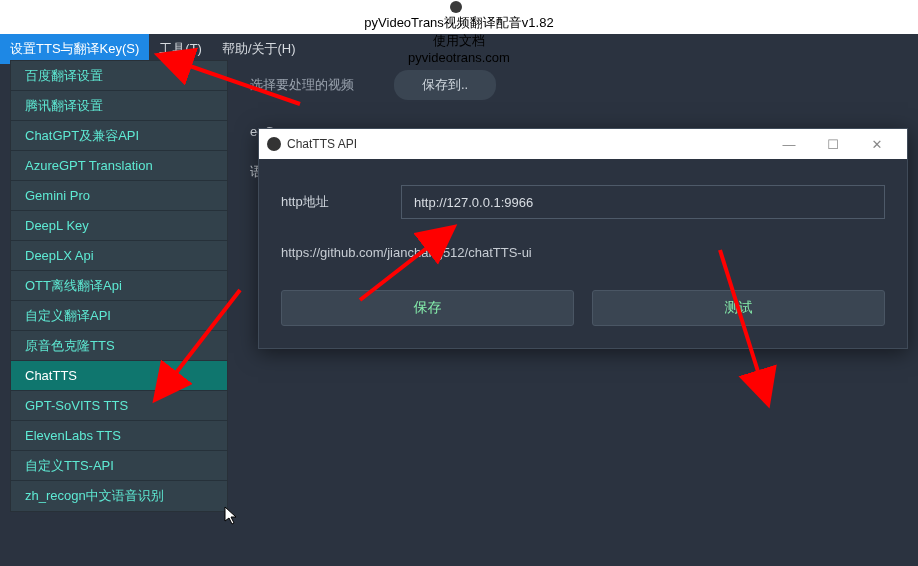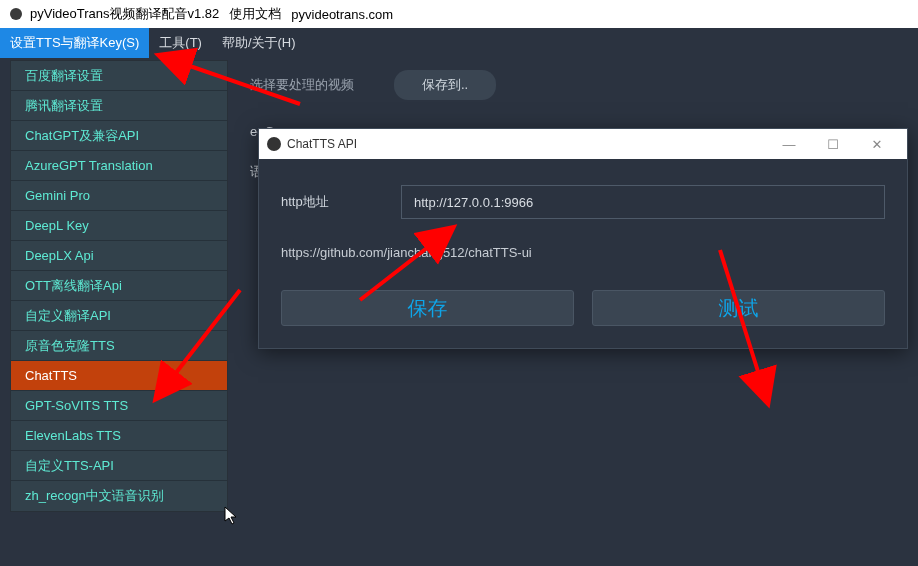--- a/index.html
+++ b/index.html
@@ -1,48 +1,48 @@
 <!DOCTYPE html>
 <html><head>
 <meta charset="utf-8">
 <style>
   * { box-sizing: border-box; margin: 0; padding: 0; font-family: "Microsoft YaHei", Arial, sans-serif; }
   body { width: 918px; height: 566px; background: #2b3340; overflow: hidden; position: relative; }
 
-  .titlebar { height: 28px; background: #fff; display: flex; align-items: center; padding: 0 8px; font-size: 13px; color: #000; }
+  .titlebar { height: 34px; background: #fff; display: flex; align-items: center; padding: 0 8px; font-size: 13px; color: #000; flex-direction: column; }
   .titlebar .icon { width: 16px; height: 16px; margin-right: 6px; display:inline-flex; align-items:center; justify-content:center; }
   .titlebar .spacer { width: 10px; }
 
   .menubar { height: 30px; background: #2b3340; display: flex; align-items: center; font-size: 13px; color: #d7dbe0; }
   .menubar .menu-item { padding: 0 10px; height: 100%; display: flex; align-items: center; cursor: pointer; }
   .menubar .menu-item.active { background: #1e88e5; color: #fff; }
 
   .dropdown { position: absolute; left: 10px; top: 60px; width: 218px; background: #32414b; border: 1px solid #283038; z-index: 10; }
   .dropdown .item { height: 30px; display: flex; align-items: center; padding: 0 14px; font-size: 13px; color: #5eead4; border-bottom: 1px solid #26313a; cursor: pointer; white-space: nowrap; }
   .dropdown .item:last-child { border-bottom: none; }
-  .dropdown .item.selected { background: #c2410c; color: #fff; }
+  .dropdown .item.selected { background: #0f766e; color: #fff; }
 
   .main-back { position: absolute; left: 228px; top: 60px; right: 0; font-size: 13px; color: #b8c0c9; }
   .main-back .partial { padding: 10px 12px 14px 22px; display:flex; align-items:center; gap:40px;}
   .save-btn { background: #3a4552; color:#cfd6dd; padding:6px 28px; border-radius:14px; border:none; font-size:13px;}
   .partial-label { color:#9aa3ae; }
   .partial-trunc { color:#cdd3da; }
 
   .dialog { position: absolute; left: 258px; top: 128px; width: 650px; background: #2b3340; border: 1px solid #404b59; box-shadow: 0 4px 20px rgba(0,0,0,0.5); z-index: 20; }
   .dlg-title { height: 30px; background: #fff; display: flex; align-items: center; padding: 0 8px; font-size: 12px; color: #333; }
   .dlg-title .t-icon { width: 14px; height: 14px; margin-right: 6px; border-radius:50%; background:#333; display:inline-block; }
   .dlg-title .spacer { flex: 1; }
   .dlg-title .win-btn { width: 44px; height: 100%; display: flex; align-items: center; justify-content: center; color: #888; cursor: pointer; font-size: 13px; }
   .dlg-body { padding: 26px 22px 22px 22px; color: #cfd5dc; font-size: 13px; }
   .row { display: flex; align-items: center; margin-bottom: 26px; }
   .row .lbl { width: 120px; }
   .row input { flex: 1; height: 34px; background: #2b3340; border: 1px solid #4e5a69; border-radius: 0; color: #d8dde3; padding: 0 12px; font-size: 13px; outline: none; }
   .link-row { padding-left: 0; margin-bottom: 30px; color:#c7cdd4; }
   .btn-row { display: flex; gap: 18px; }
-  .btn-row button { flex: 1; height: 36px; background: #3a4552; border: 1px solid #4a5664; color: #0ea5e9; font-size: 20px; border-radius: 3px; cursor: pointer; }
+  .btn-row button { flex: 1; height: 36px; background: #3a4552; border: 1px solid #4a5664; color: #86efac; font-size: 14px; border-radius: 3px; cursor: pointer; }
 
   .cursor-icon { position:absolute; left:224px; top:506px; z-index:30; color:#fff; }
 
   
   .arrow-svg { position:absolute; left:0; top:0; z-index:25; pointer-events:none; }
 </style>
 </head>
 <body>
 
 <div class="titlebar">

